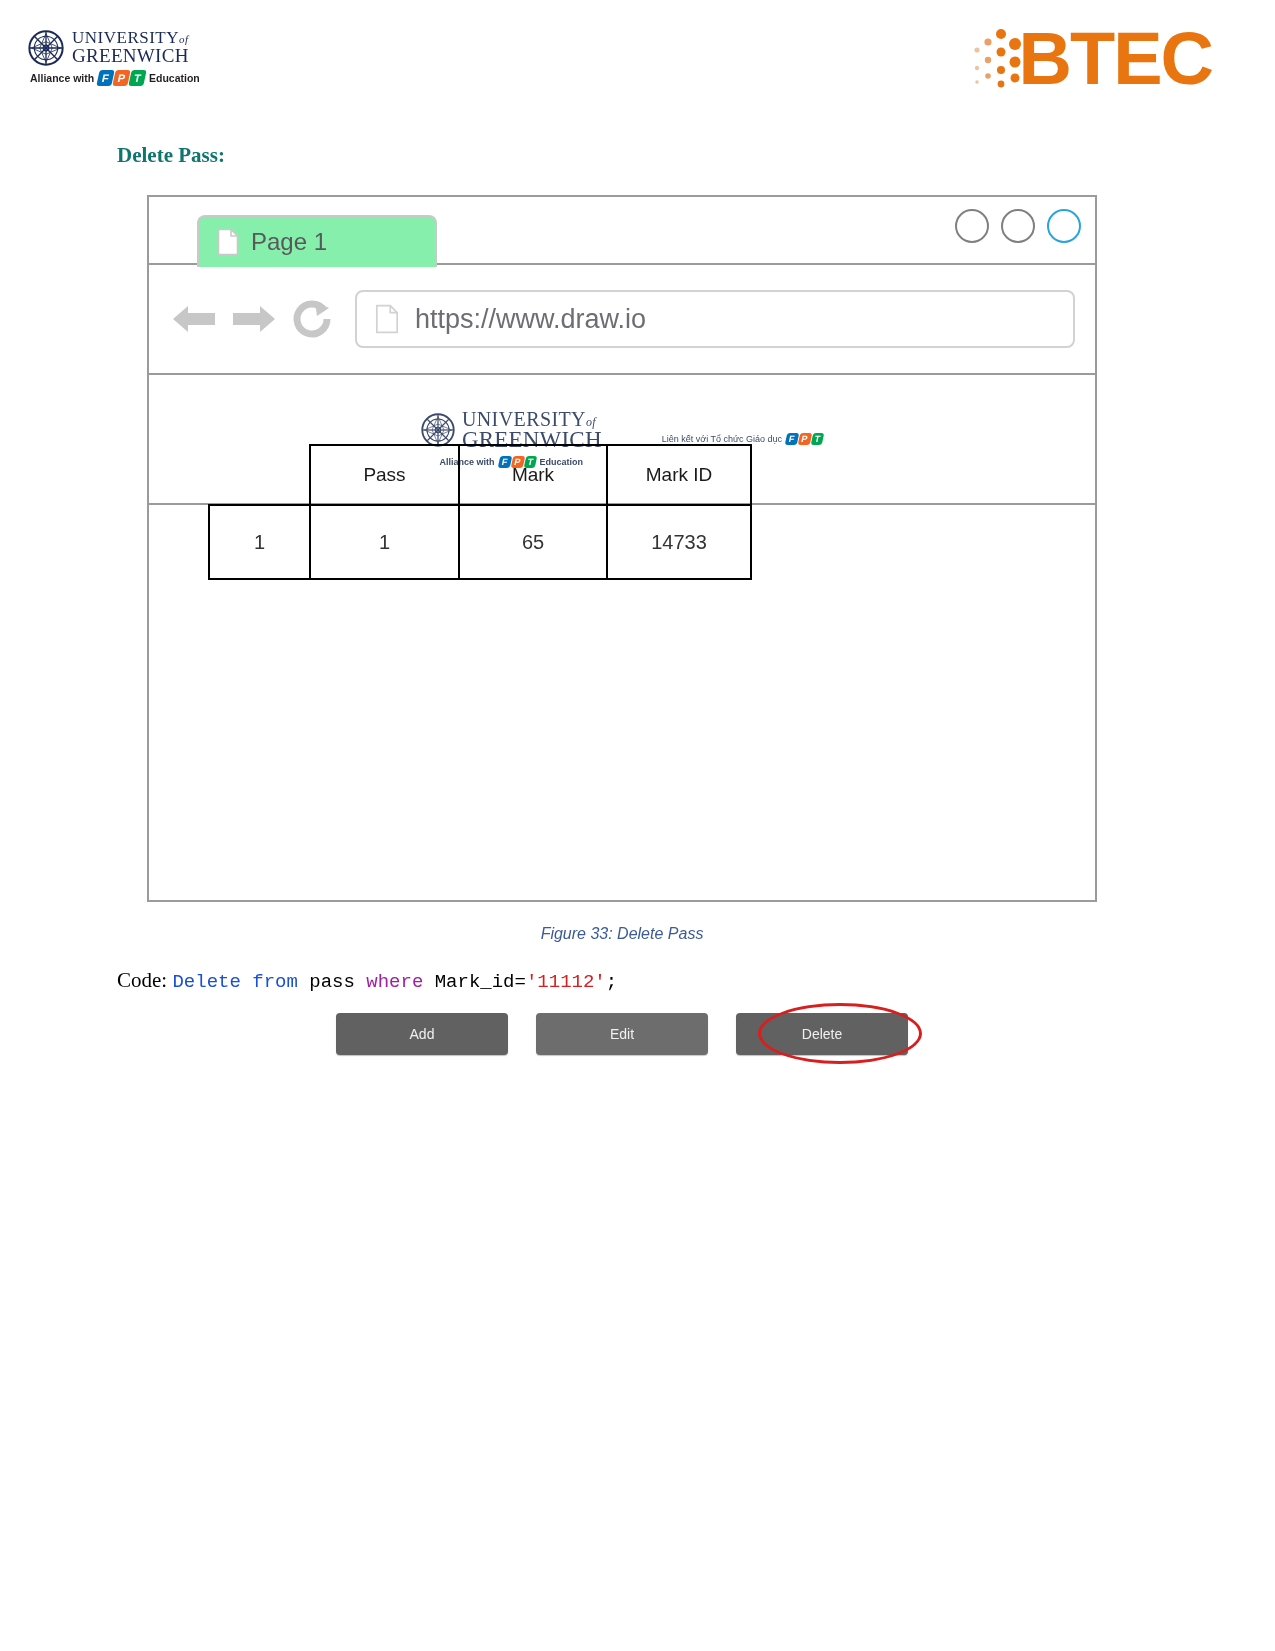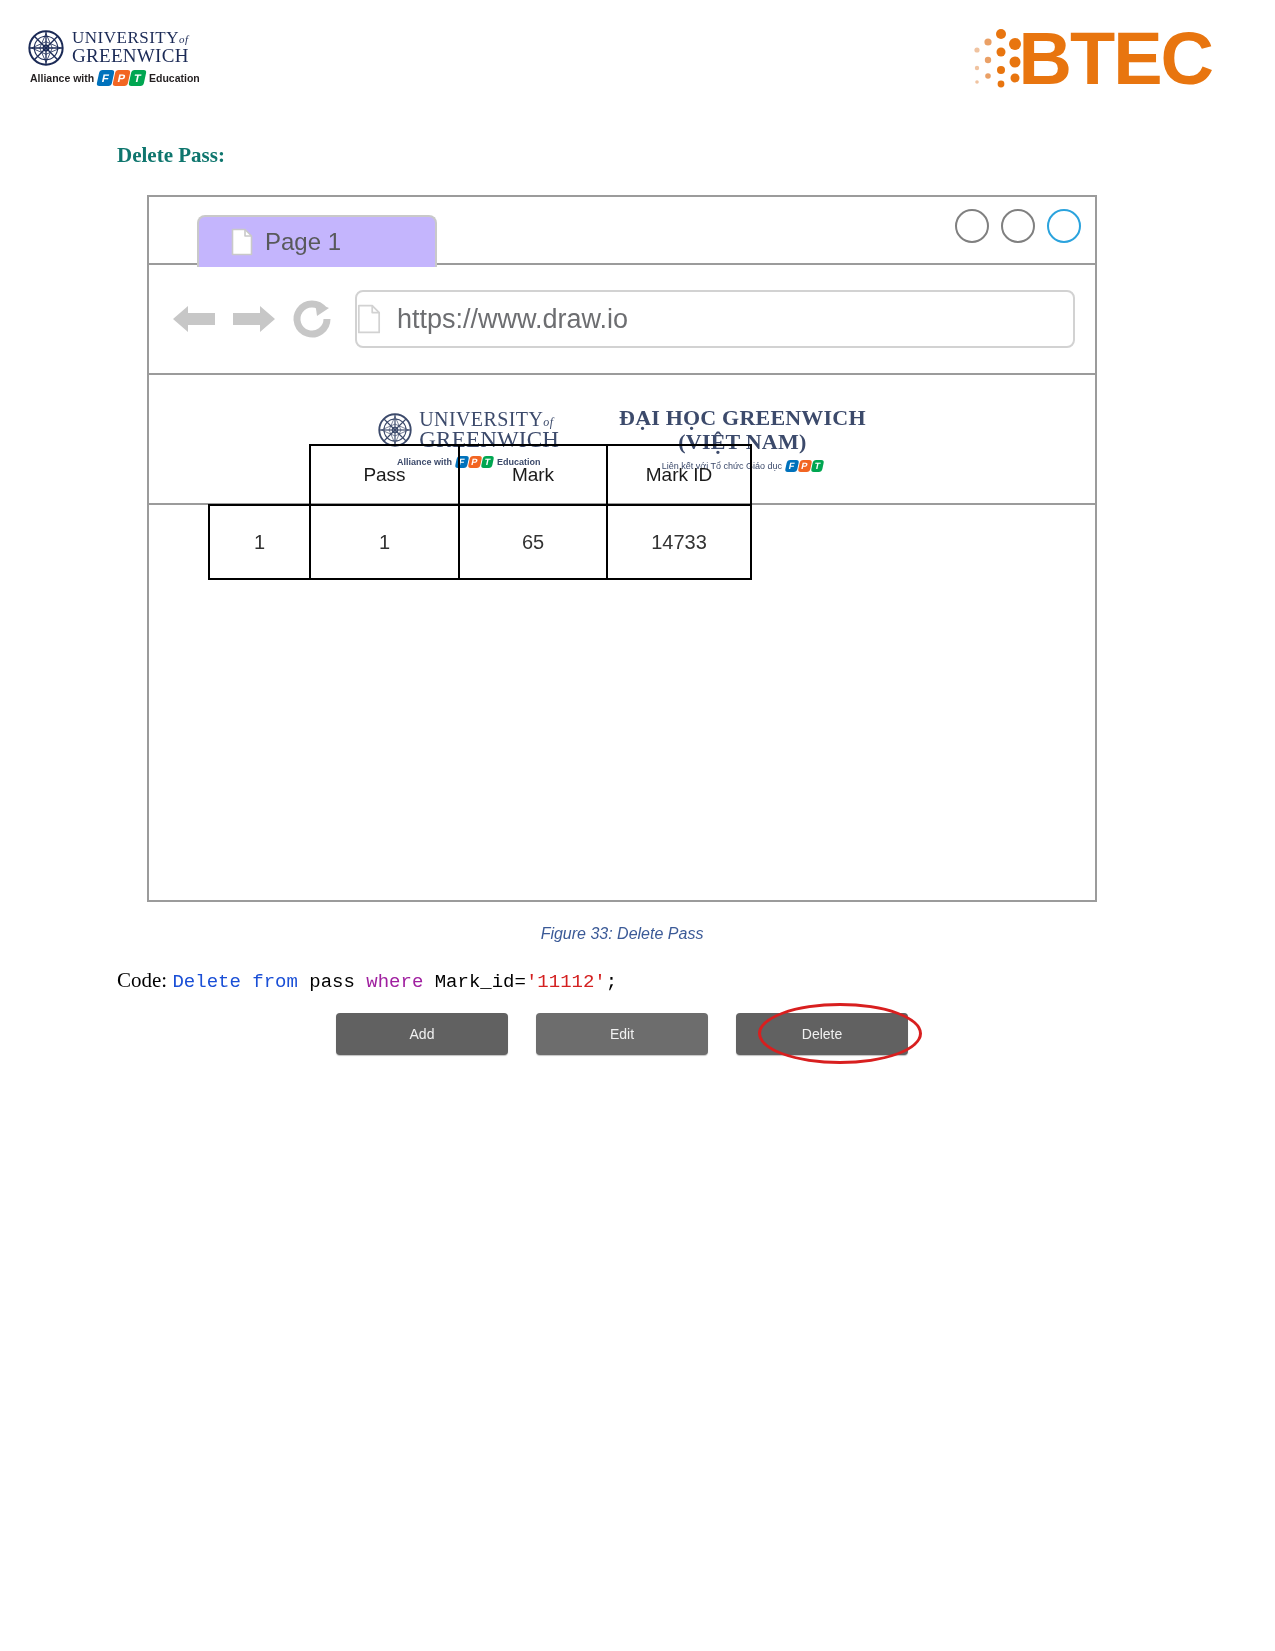--- a/index.html
+++ b/index.html
@@ -127,25 +127,25 @@
     border-bottom: 2px solid #9b9b9b;
     box-sizing: border-box;
   }
   .tab {
     position: absolute;
     left: 48px; top: 18px;
     width: 240px; height: 52px;
     border: 2px solid #c9c9c9;
     border-bottom: none;
     border-radius: 8px 8px 0 0;
-    background: #c4b5fd;
+    background: #86efac;
     display: flex;
     align-items: center;
     gap: 12px;
-    padding-left: 32px;
+    padding-left: 18px;
     box-sizing: border-box;
   }
   .doc-icon {
     width: 22px; height: 28px;
     flex: 0 0 auto;
   }
   .tab-label {
     font-family: "Liberation Sans", sans-serif;
     font-size: 24px;
     color: #58595b;
@@ -178,20 +178,21 @@
   .nav-icon { flex: 0 0 auto; }
   .urlbar {
     flex: 1 1 auto;
     height: 58px;
     border: 2px solid #d2d2d2;
     border-radius: 8px;
     background: #fff;
     display: flex;
     align-items: center;
     gap: 16px;
+    padding-left: 18px;
     box-sizing: border-box;
     margin-left: 8px;
   }
   .url-text {
     font-family: "Liberation Sans", sans-serif;
     font-size: 27px;
     color: #6d6e71;
   }
 
   
@@ -522,24 +523,20 @@
         <span class="fpt small">
           <span class="f">F</span>
             <span class="p">P</span>
             <span class="t">T</span>
         </span>
         <span>Education</span>
       </div>
     </div>
 
     <div class="site-logo-right">
-      <div class="slr-title">
-        <div>ĐẠI HỌC GREENWICH</div>
-        <div>(VIỆT NAM)</div>
-      </div>
       <div class="slr-sub">
         <span>Liên kết với Tổ chức Giáo dục</span>
         <span class="fpt small">
           <span class="f">F</span>
             <span class="p">P</span>
             <span class="t">T</span>
         </span>
       </div>
     </div>
   </div>

